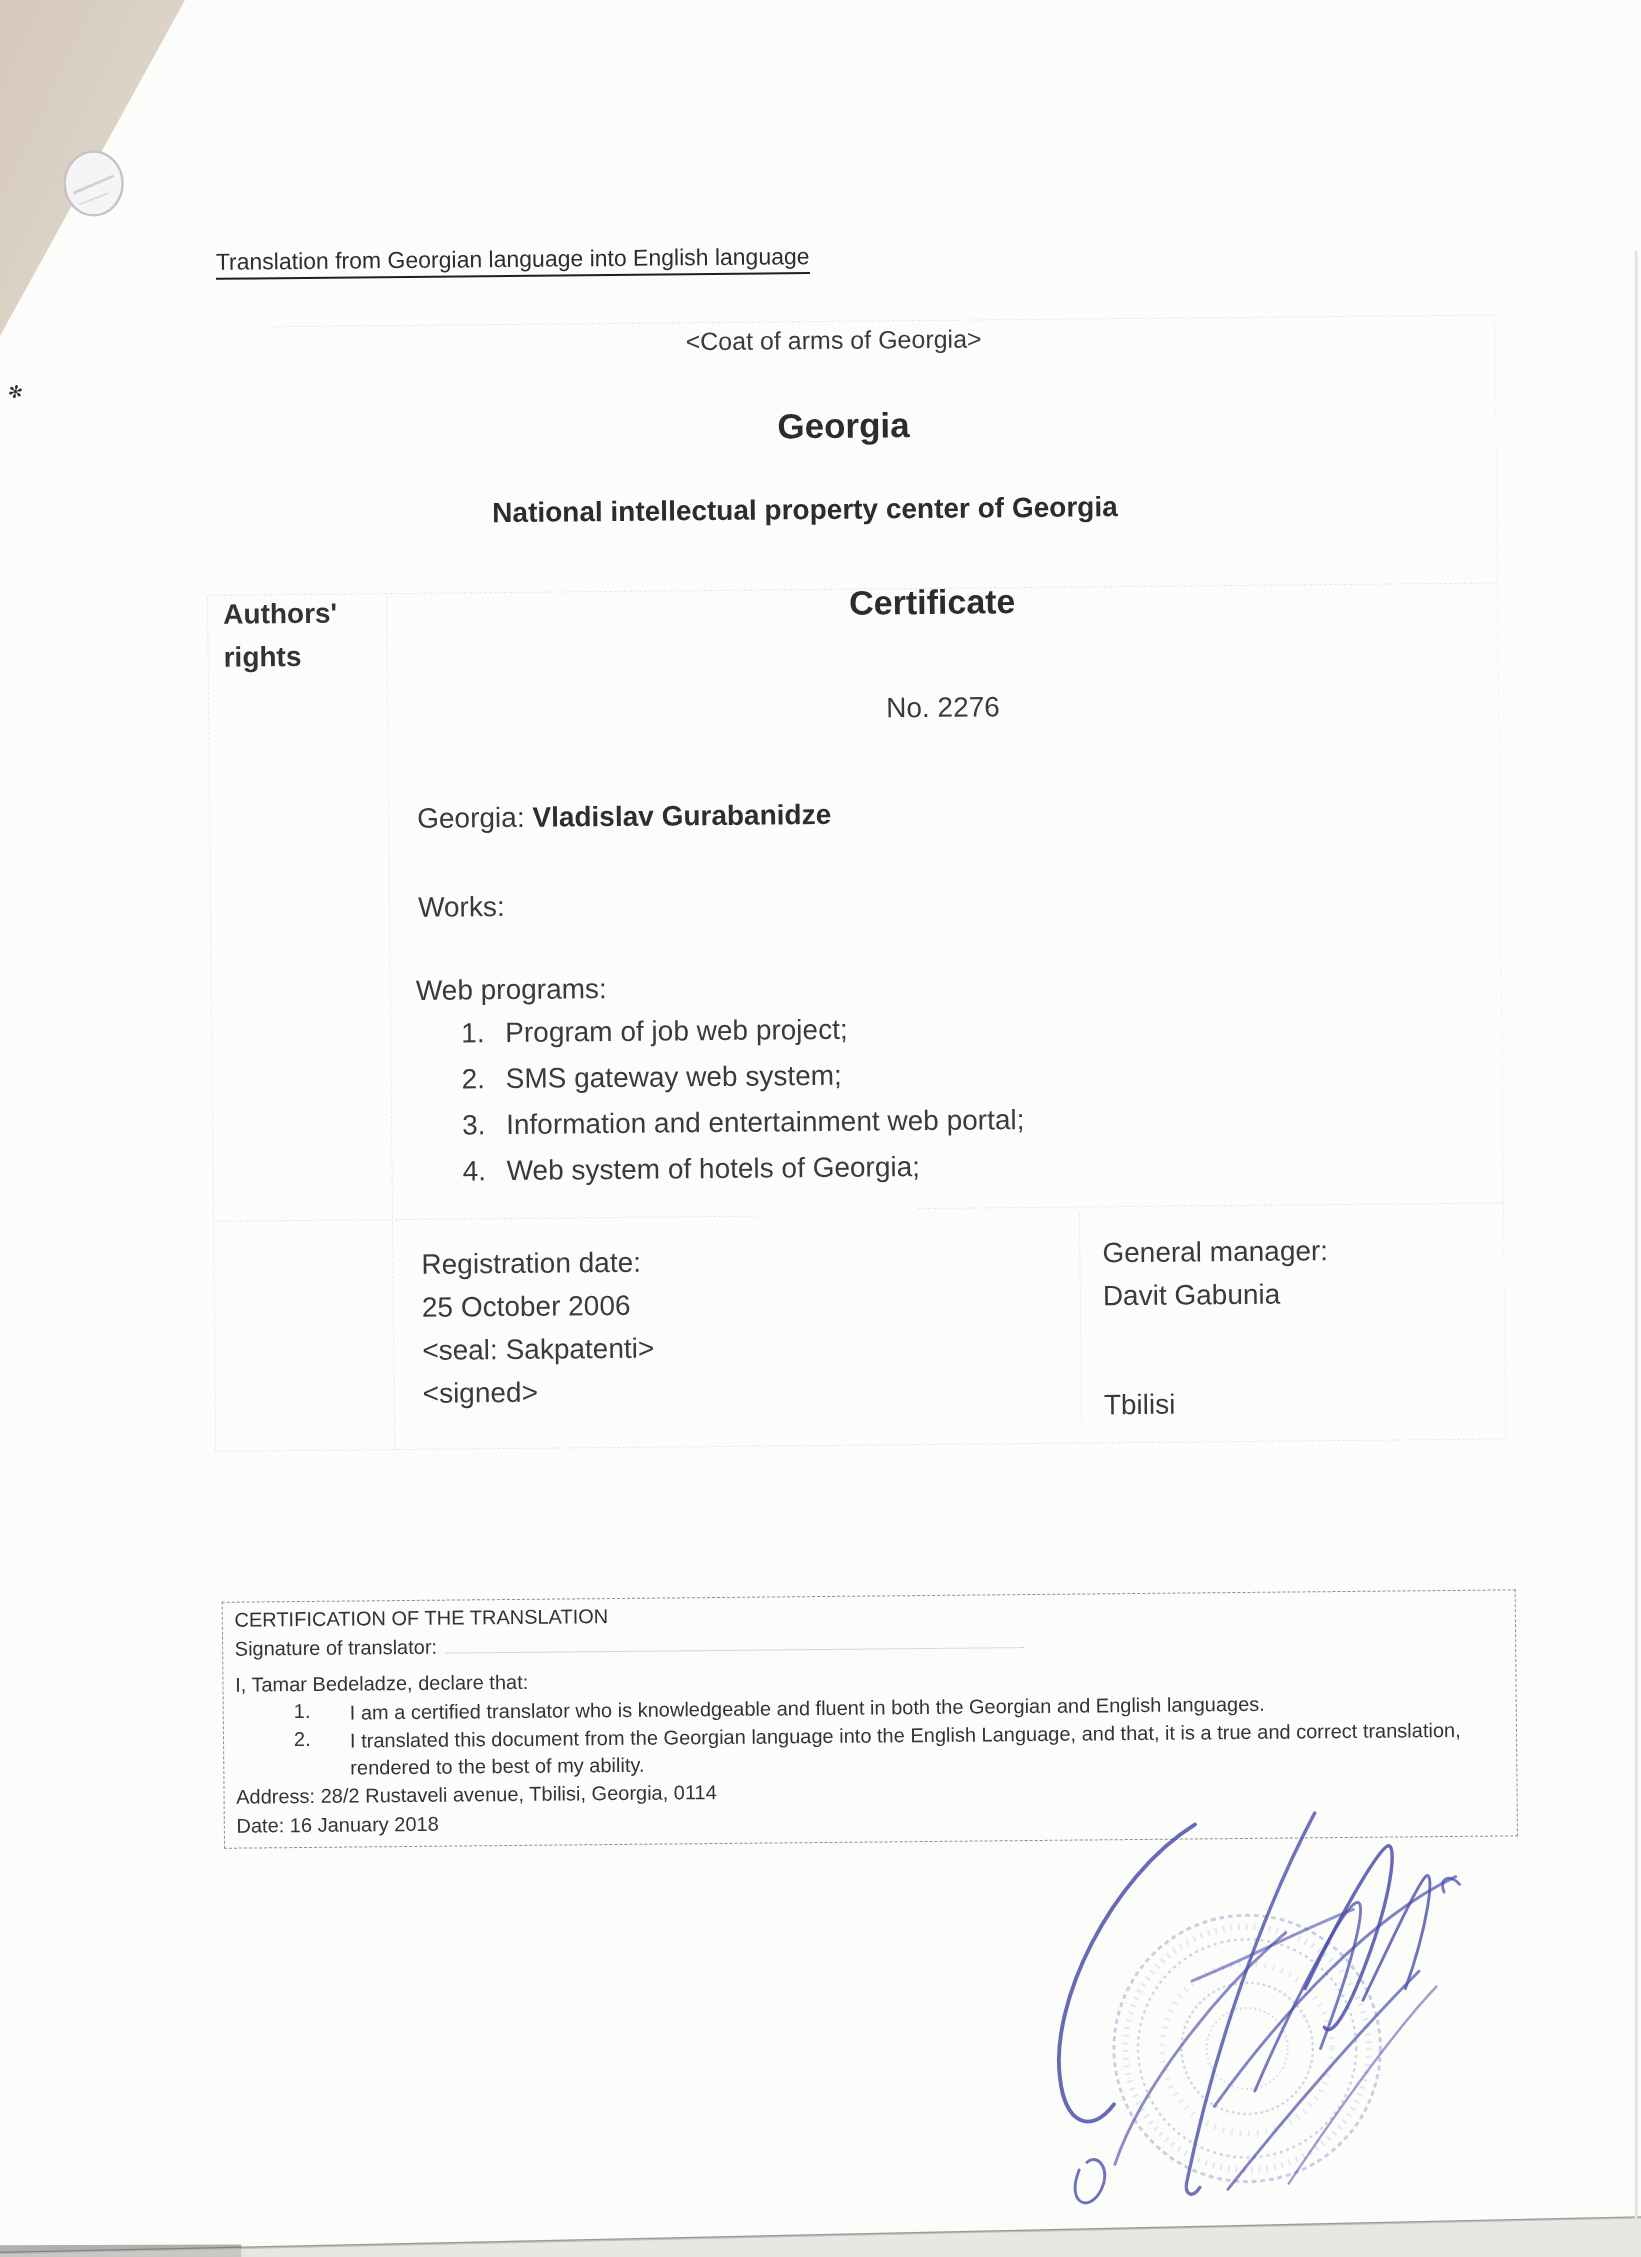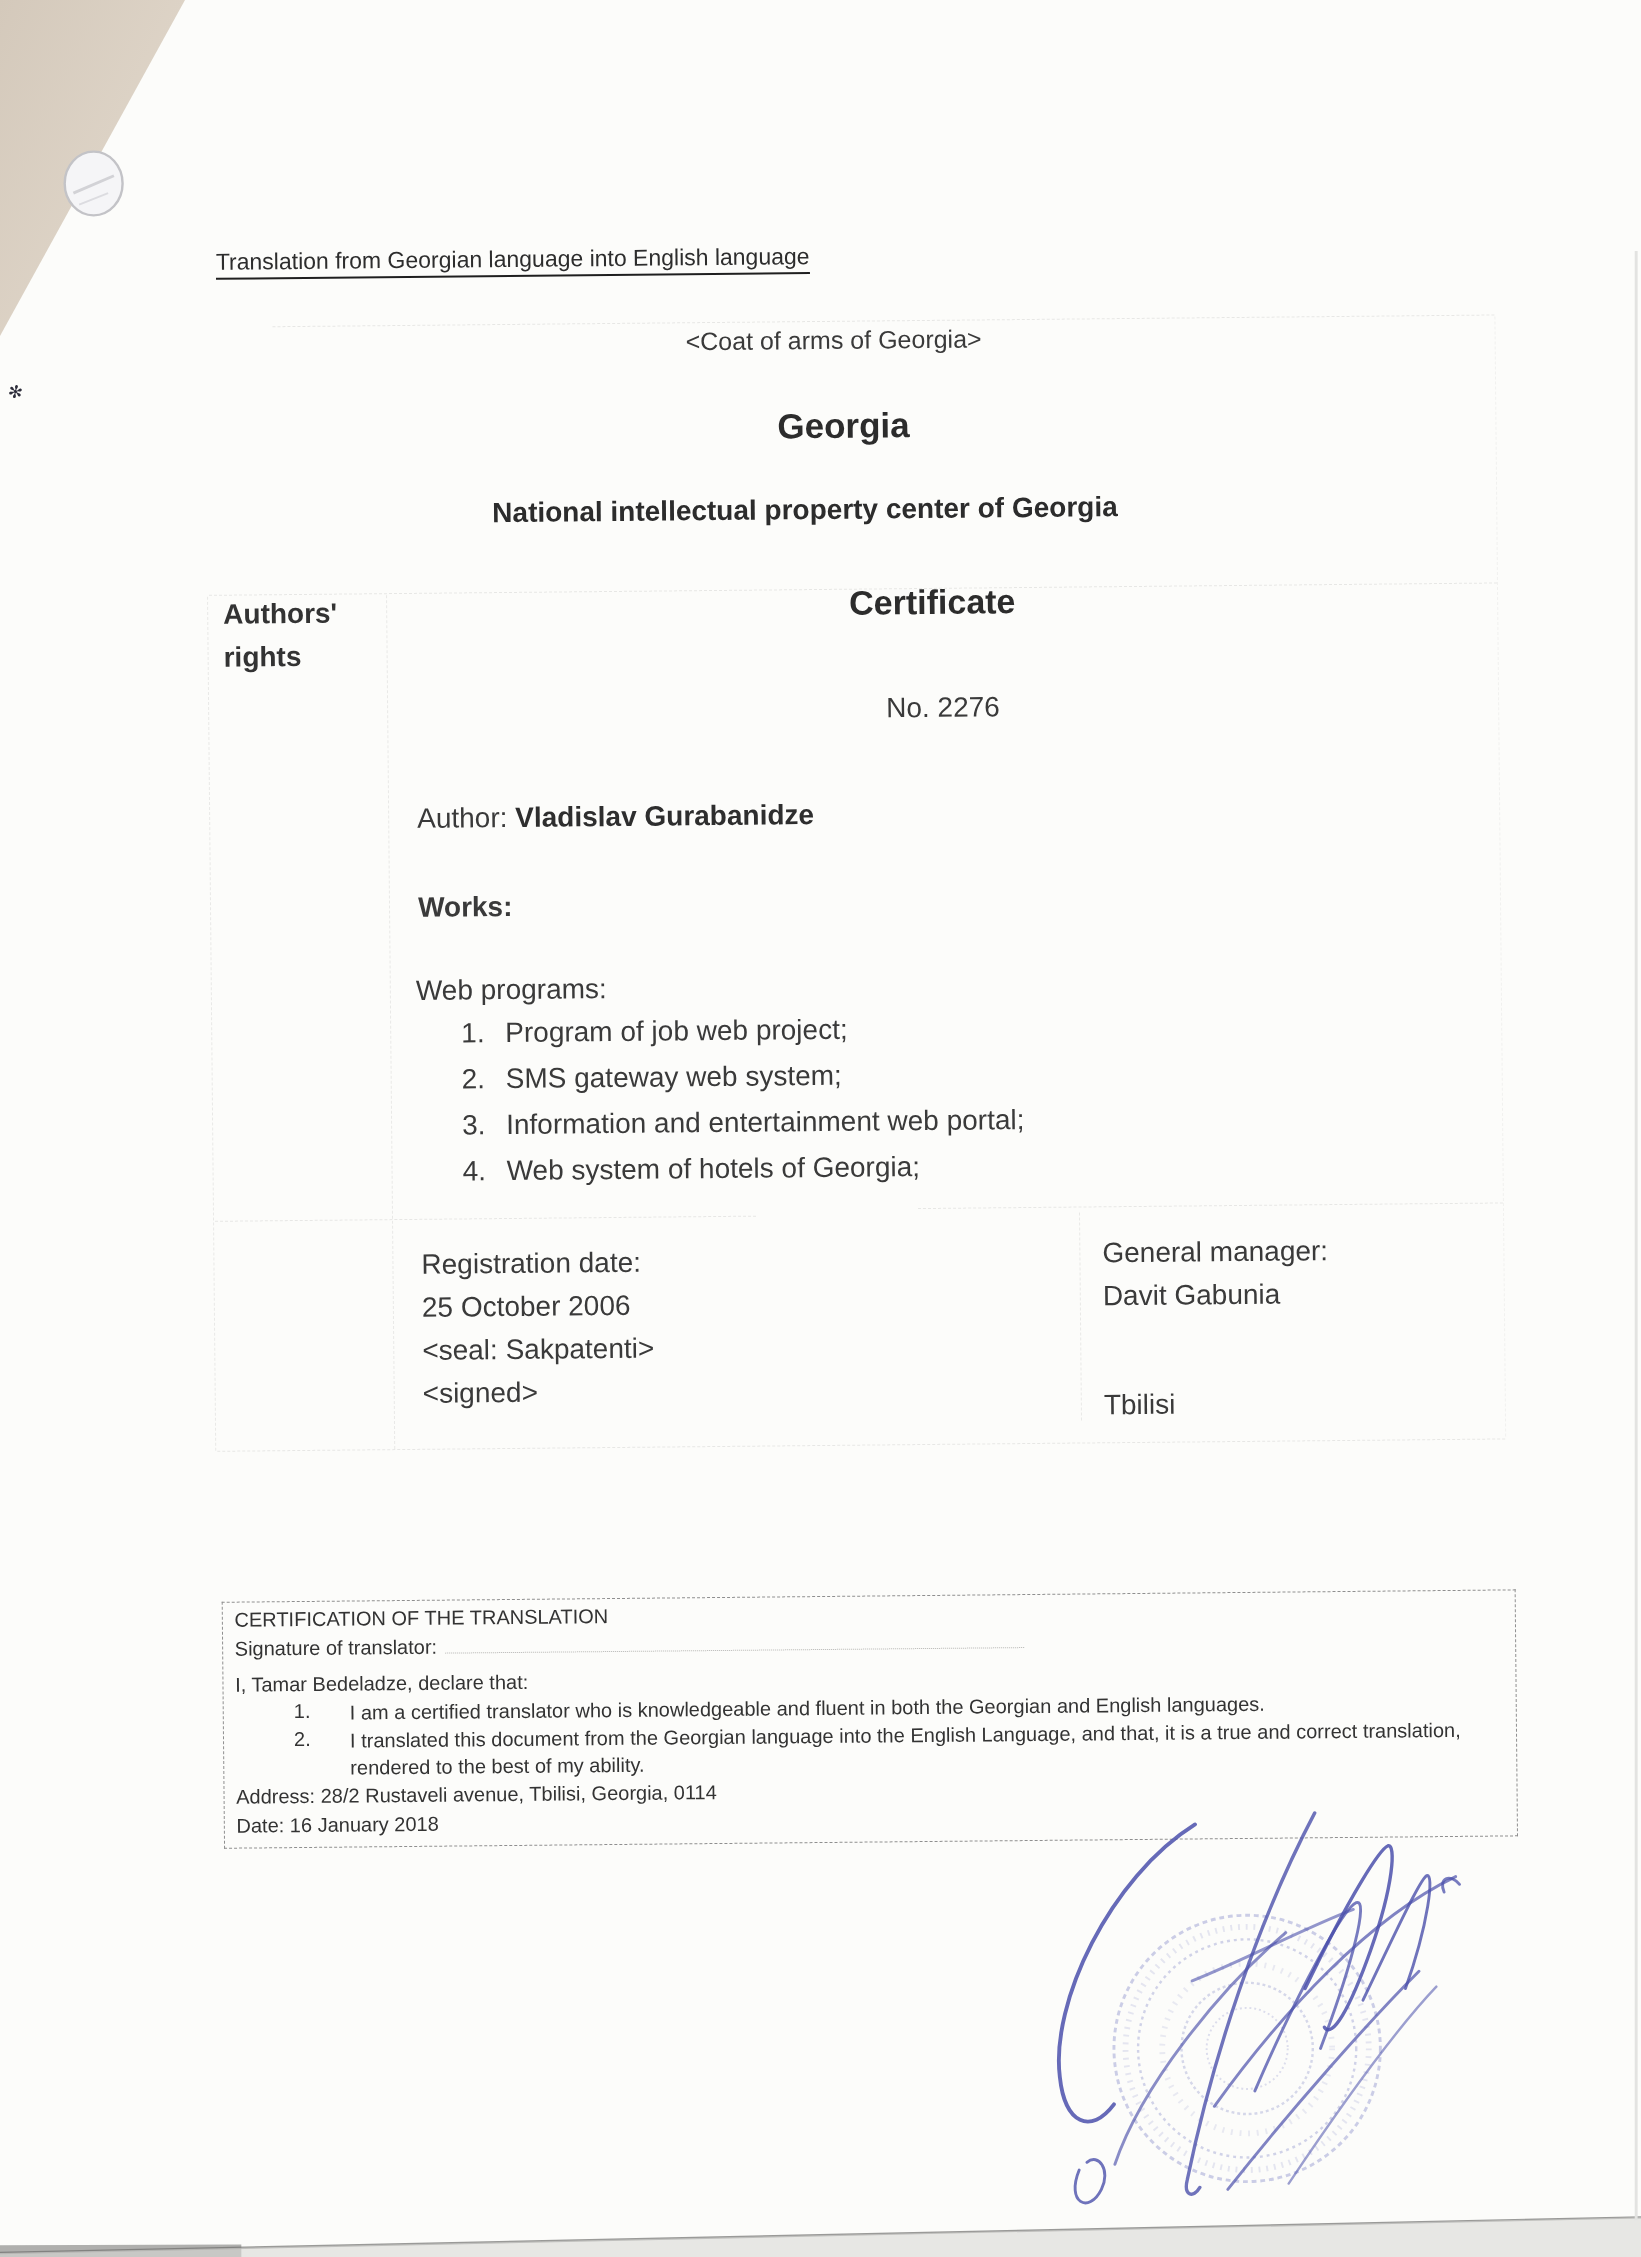--- a/index.html
+++ b/index.html
@@ -88,25 +88,25 @@
 
     <div class="abs t-authors" style="left:228px;top:587px;">
       <div>Authors'</div>
       <div>rights</div>
     </div>
 
     <div class="abs t-cert" style="left:854px;top:584px;">Certificate</div>
     <div class="abs t-no" style="left:890px;top:693px;">No. 2276</div>
 
     <div class="abs t-body" style="left:420px;top:799px;">
-      <span>Author:</span>
+      <span>Georgia:</span>
       <b>Vladislav Gurabanidze</b>
     </div>
 
-    <div class="abs t-body" style="left:420px;top:888px;font-weight:bold;">Works:</div>
+    <div class="abs t-body" style="left:420px;top:888px;">Works:</div>
     <div class="abs t-body" style="left:417px;top:971px;">Web programs:</div>
 
     <div class="abs t-body" style="left:462px;top:1014px;">
       <div class="list-row">
         <span class="list-num">1.</span>
         <span>Program of job web project;</span>
       </div>
       <div class="list-row">
         <span class="list-num">2.</span>
         <span>SMS gateway web system;</span>

